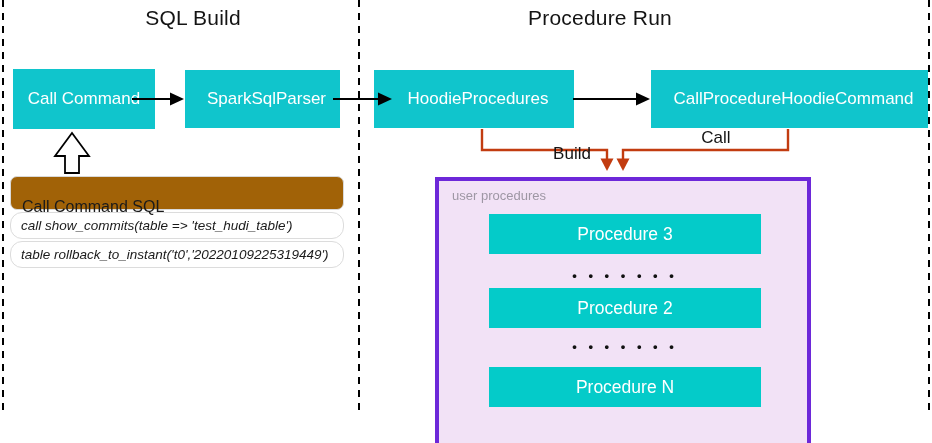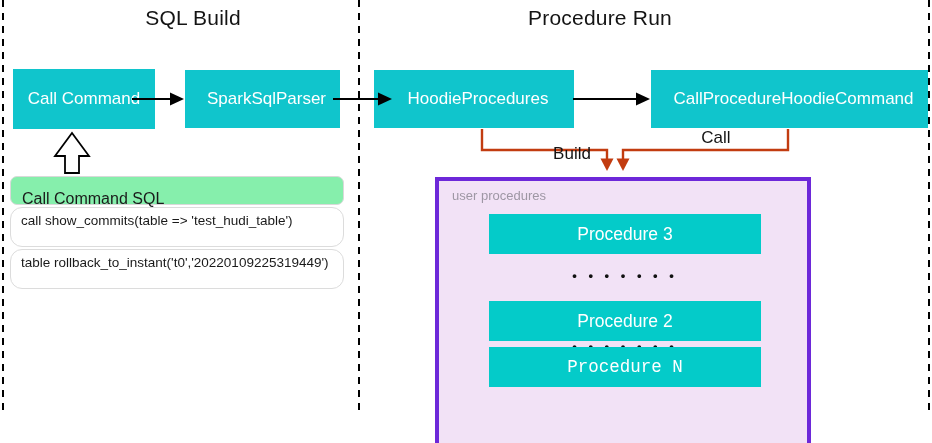--- a/index.html
+++ b/index.html
@@ -20,27 +20,27 @@
     display:flex;align-items:center;justify-content:center;text-align:center;
     font-size:17px;line-height:1.25;padding-left:8px;
   }
   .edge-label{
     position:absolute;font-size:17px;color:#141414;text-align:center;width:64px;
   }
   .svg-overlay{position:absolute;left:0;top:0;pointer-events:none;}
   
   .sql-panel{position:absolute;left:10px;top:176px;width:334px;}
   .sql-header{
-    box-sizing:border-box;height:29px;line-height:27px;background:#86efac;
-    border:1px solid #d9d9d9;border-radius:7px;padding:8px 11px;font-size:16px;color:#1a1a1a;
+    box-sizing:border-box;height:29px;line-height:27px;background:#a16207;
+    border:1px solid #d9d9d9;border-radius:7px;padding:16px 11px;font-size:16px;color:#1a1a1a;
   }
   .sql-row{
-    box-sizing:border-box;height:40px;line-height:25px;background:#ffffff;
+    box-sizing:border-box;height:27px;line-height:25px;background:#ffffff;
     border:1px solid #dcdcdc;border-radius:12px;padding:0 10px;font-size:13.5px;
-    color:#1a1a1a;margin-top:2px;white-space:nowrap;
+    color:#1a1a1a;margin-top:2px;white-space:nowrap;font-style:italic;
   }
   
   .proc-panel{
     position:absolute;left:435px;top:177px;width:376px;height:280px;
     background:#f2e2f6;border:4px solid #6d28d9;box-sizing:border-box;
   }
   .proc-panel-label{
     position:absolute;left:13px;top:7px;font-size:13px;color:#9e97a4;
   }
   .proc-box{
@@ -103,18 +103,18 @@
   <div class="sql-panel">
     <div class="sql-header">Call Command SQL</div>
     <div class="sql-row">call show_commits(table =&gt; 'test_hudi_table')</div>
     <div class="sql-row">table rollback_to_instant('t0','20220109225319449')</div>
   </div>
 
   <div class="proc-panel">
     <div class="proc-panel-label">user procedures</div>
     <div class="proc-box" style="top:33px;">Procedure 3</div>
     <div class="proc-dots" style="top:85px;">• • • • • • •</div>
-    <div class="proc-box" style="top:120px;">Procedure 2</div>
+    <div class="proc-box" style="top:107px;">Procedure 2</div>
     <div class="proc-dots" style="top:156px;">• • • • • • •</div>
-    <div class="proc-box" style="top:166px;font-family:Liberation Mono, monospace;">Procedure N</div>
+    <div class="proc-box" style="top:186px;">Procedure N</div>
   </div>
 
 </div>
 
 </body></html>

